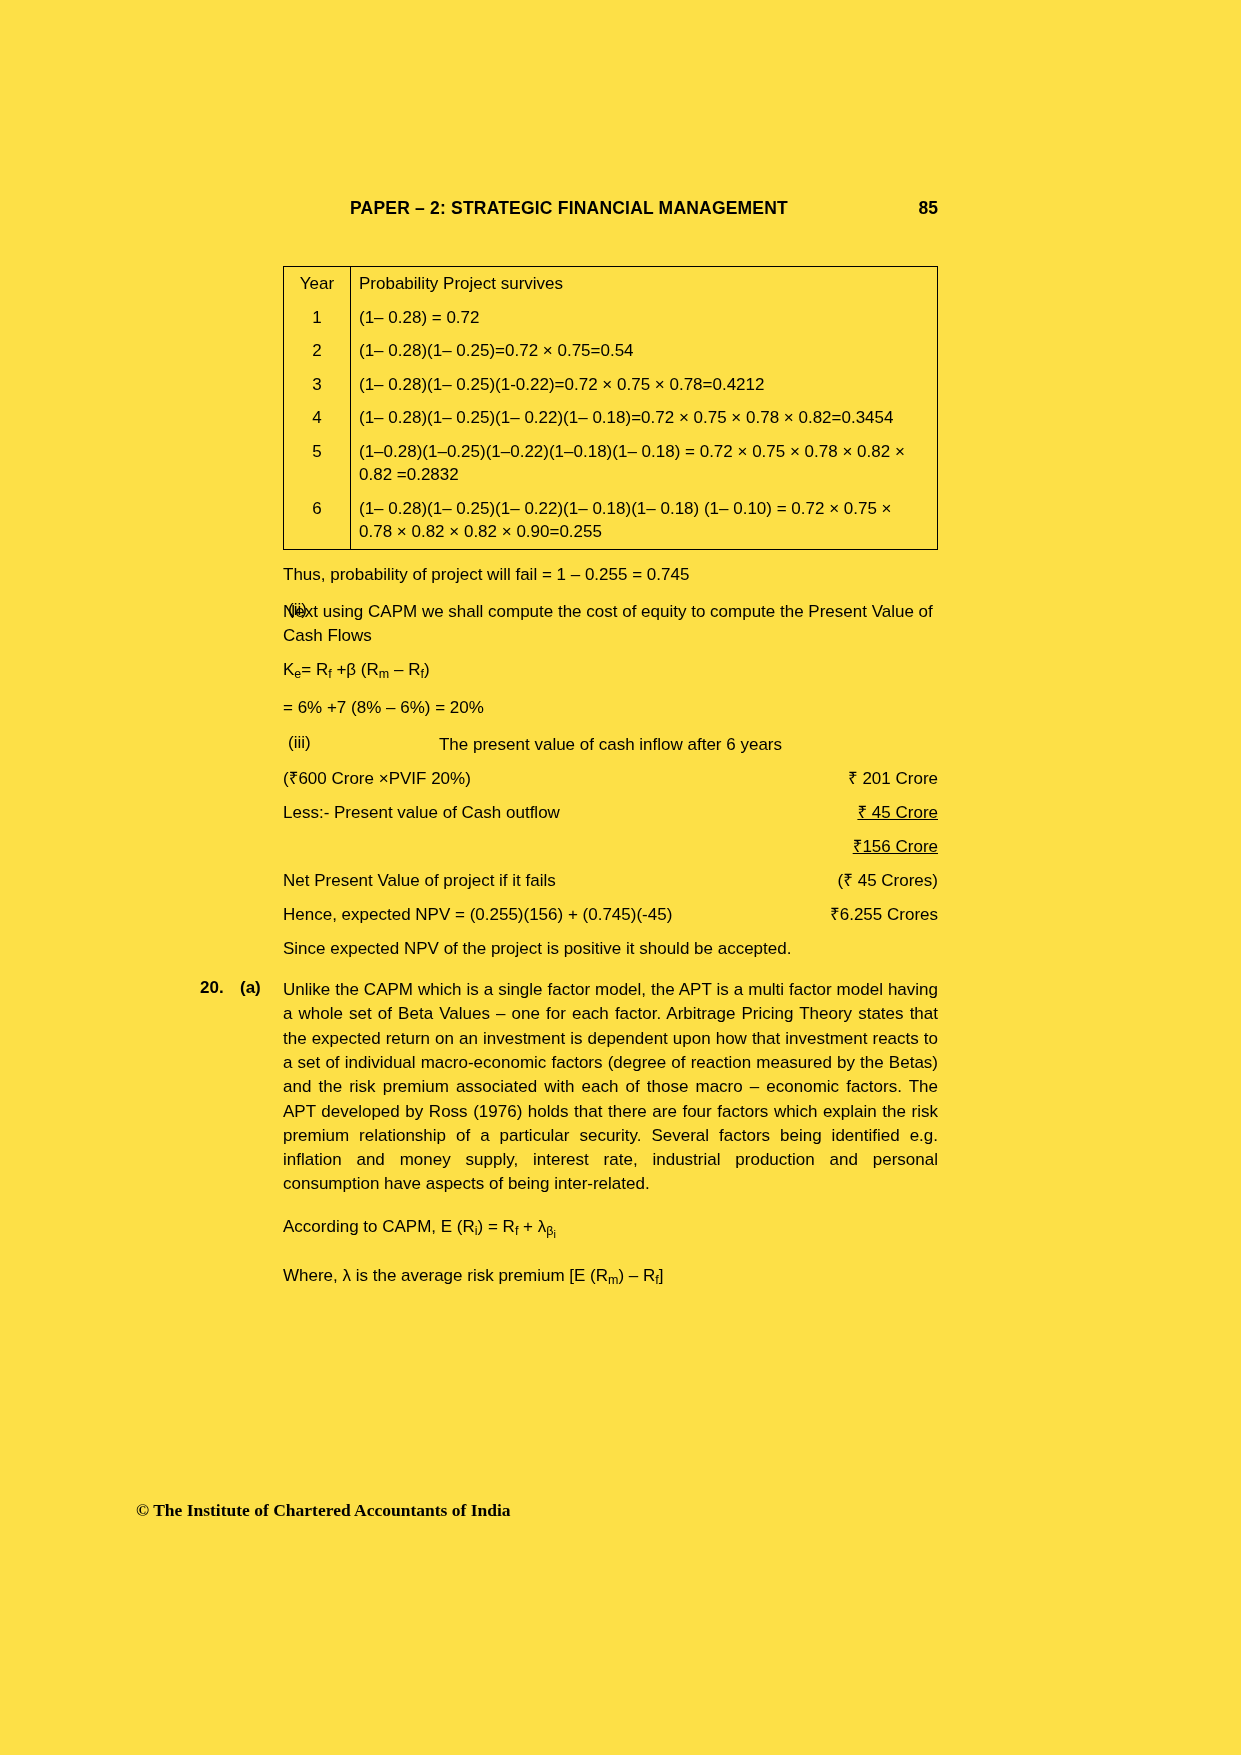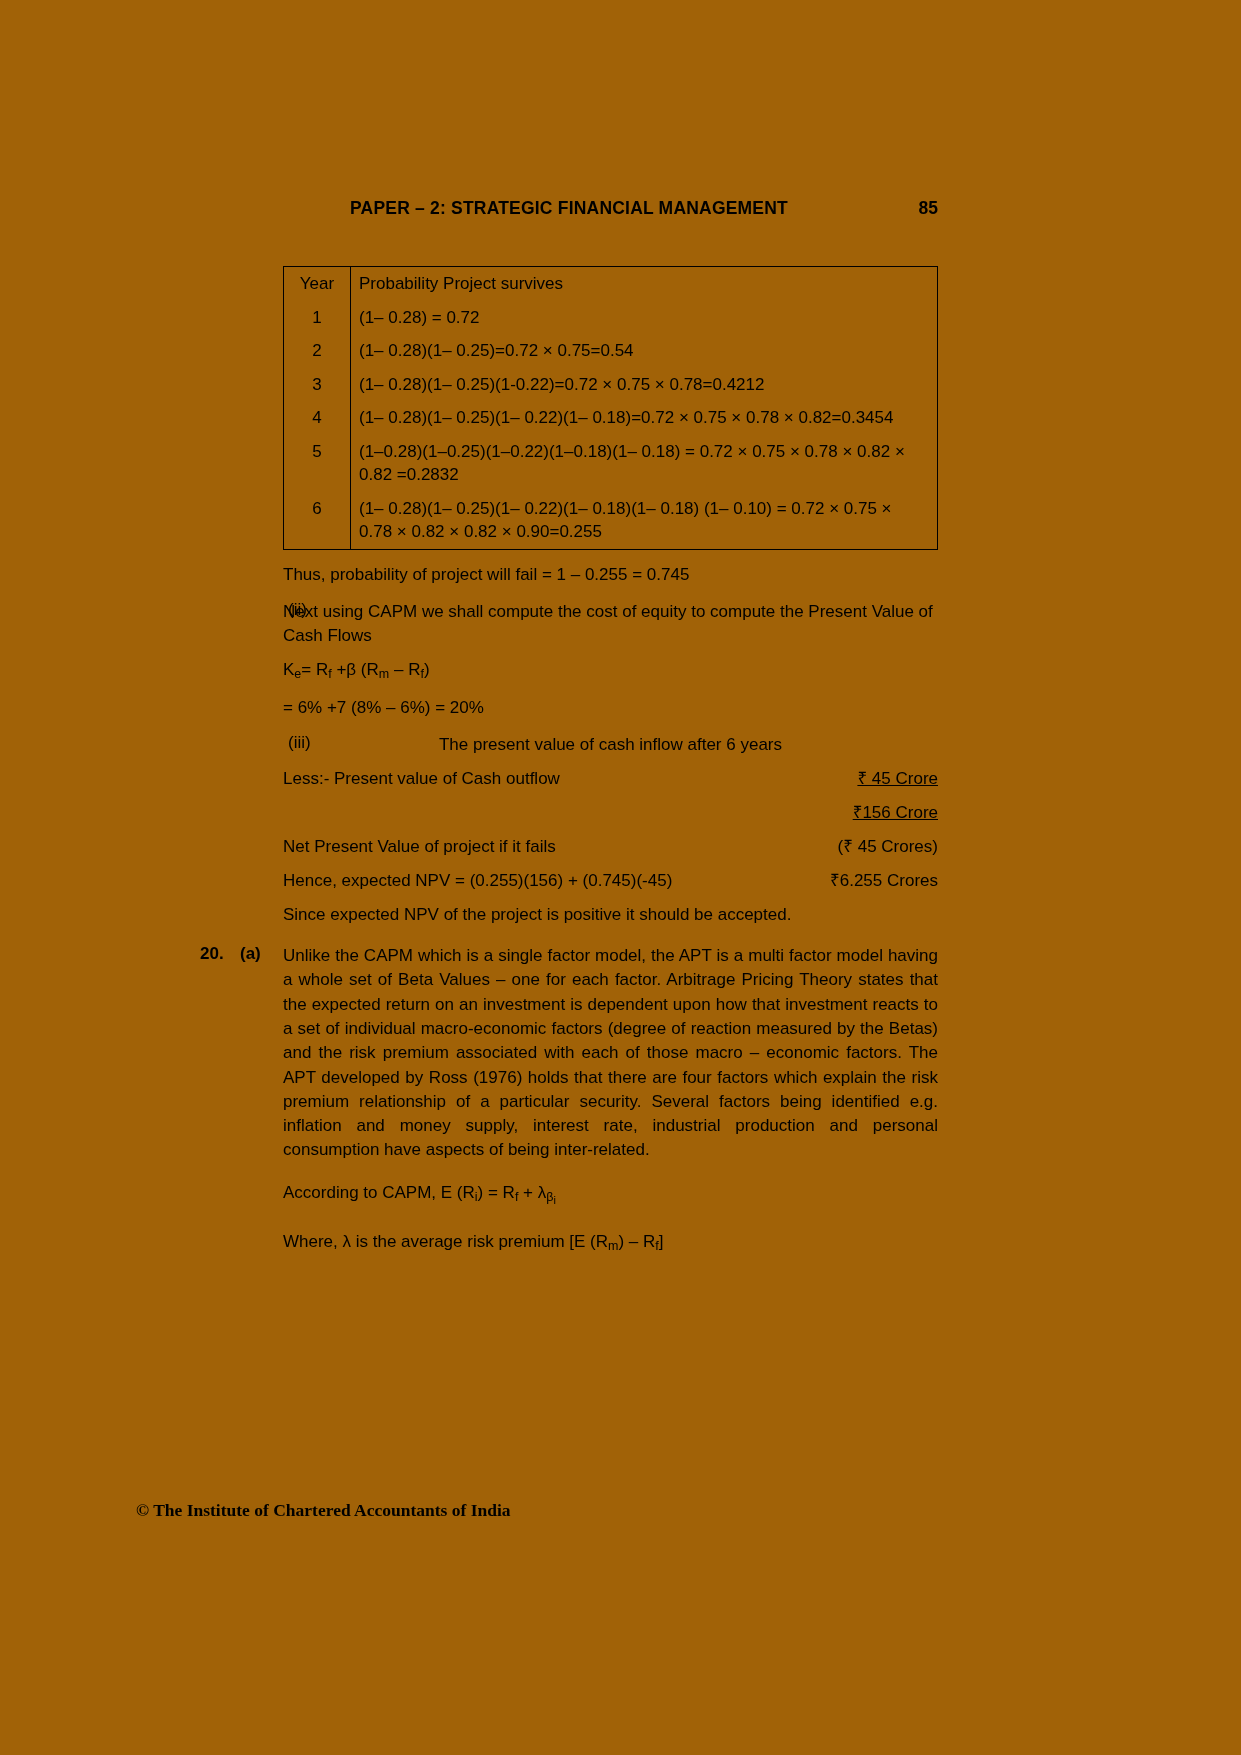--- a/index.html
+++ b/index.html
@@ -1,20 +1,20 @@
 <!DOCTYPE html>
 <html><head>
 <meta charset="utf-8">
 <style>
   html, body { margin: 0; padding: 0; background: #ffffff; }
   .page {
     position: relative;
     width: 1241px;
     height: 1755px;
-    background: #a16207;
+    background: #fde047;
     color: #000000;
     font-family: "Liberation Sans", sans-serif;
     font-size: 17px;
     padding: 198px 303px 0 200px;
     box-sizing: border-box;
     overflow: hidden;
   }
   .page-header { position: relative; height: 24px; }
   .header-title { text-align: center; font-weight: bold; font-size: 17.5px; letter-spacing: 0.2px; }
   .page-number { position: absolute; right: 0; top: 0; font-weight: bold; font-size: 17.5px; }
@@ -103,20 +103,24 @@
       <div class="li-text">Next using CAPM we shall compute the cost of equity to compute the Present Value of Cash Flows</div>
       <div class="formula"><span>K</span><span class="sub">e</span><span>= R</span><span class="sub">f</span><span> +β (R</span><span class="sub">m</span><span> – R</span><span class="sub">f</span><span>)</span></div>
       <div class="formula">= 6% +7 (8% – 6%) = 20%</div>
     </div>
 
     <div class="li">
       <span class="marker">(iii)</span>
       <div class="line" style="margin-top:10px;text-align:center;">The present value of cash inflow after 6 years</div>
 
       <div class="fin-row">
+        <span>(₹600 Crore ×PVIF 20%)</span>
+        <span>₹ 201 Crore</span>
+      </div>
+      <div class="fin-row">
         <span>Less:- Present value of Cash outflow</span>
         <span class="underlined">₹  45 Crore</span>
       </div>
       <div class="fin-row">
         <span></span>
         <span class="underlined">₹156 Crore</span>
       </div>
       <div class="fin-row">
         <span>Net Present Value of project if it fails</span>
         <span>(₹ 45 Crores)</span>

